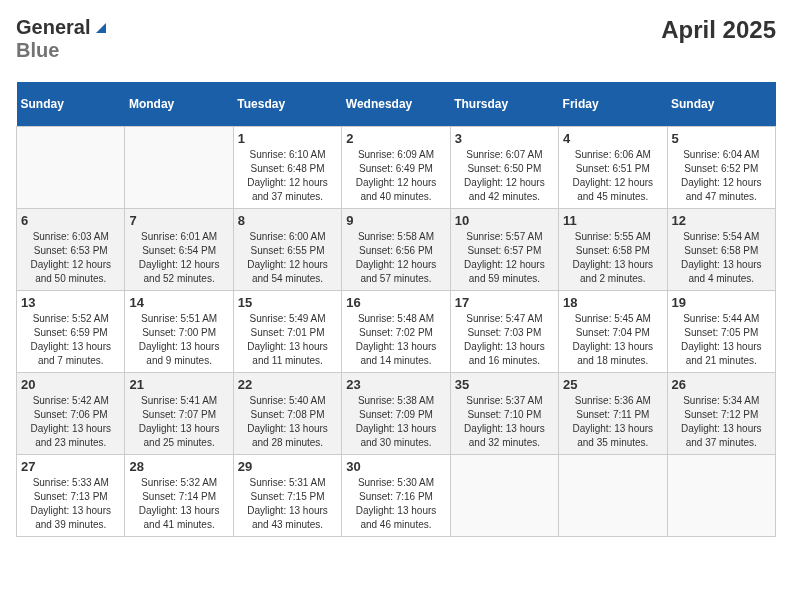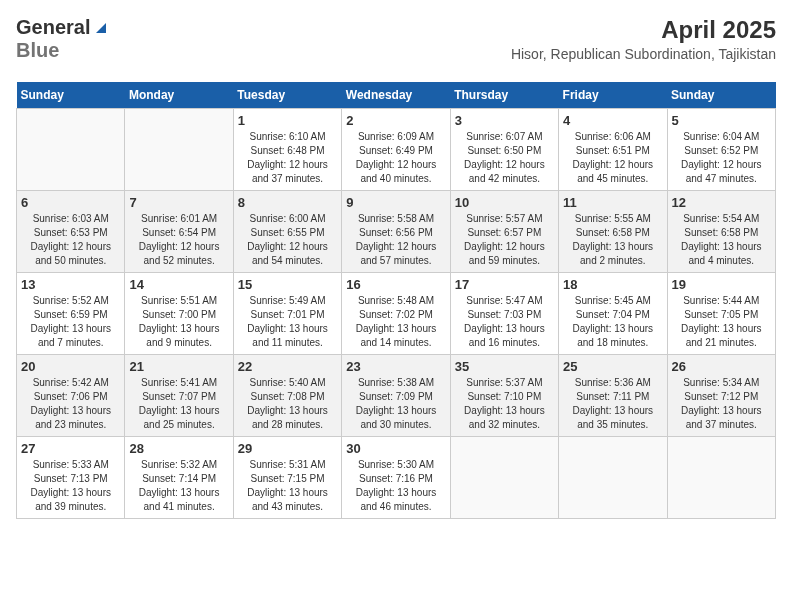--- a/index.html
+++ b/index.html
@@ -39,21 +39,21 @@
       margin-top: 2px;
     }
     table {
       width: 100%;
       border-collapse: collapse;
       font-size: 11px;
     }
     thead tr th {
       background-color: #1a5fa8;
       color: #fff;
-      padding: 6px 4px;
+      padding: 15px 4px;
       text-align: left;
       font-size: 12px;
       font-weight: bold;
     }
     tbody tr td {
       border: 1px solid #ccc;
       vertical-align: top;
       padding: 4px;
       width: 108px;
       min-height: 80px;
@@ -93,21 +93,20 @@
             <polygon points="4,14 14,4 14,14" fill="#1a5fa8"></polygon>
           </svg>
       </span>
     </div>
     <div class="logo-line">
       <span style="font-size:20px;font-weight:bold;color:#737373;">Blue</span>
     </div>
   </div>
   <div class="title-area">
     <div class="month-title">April 2025</div>
-    <div class="location-title">Hisor, Republican Subordination, Tajikistan</div>
   </div>
 </div>
 
 <table>
   <thead>
     <tr>
     <th>Sunday</th>
         <th>Monday</th>
         <th>Tuesday</th>
         <th>Wednesday</th>

